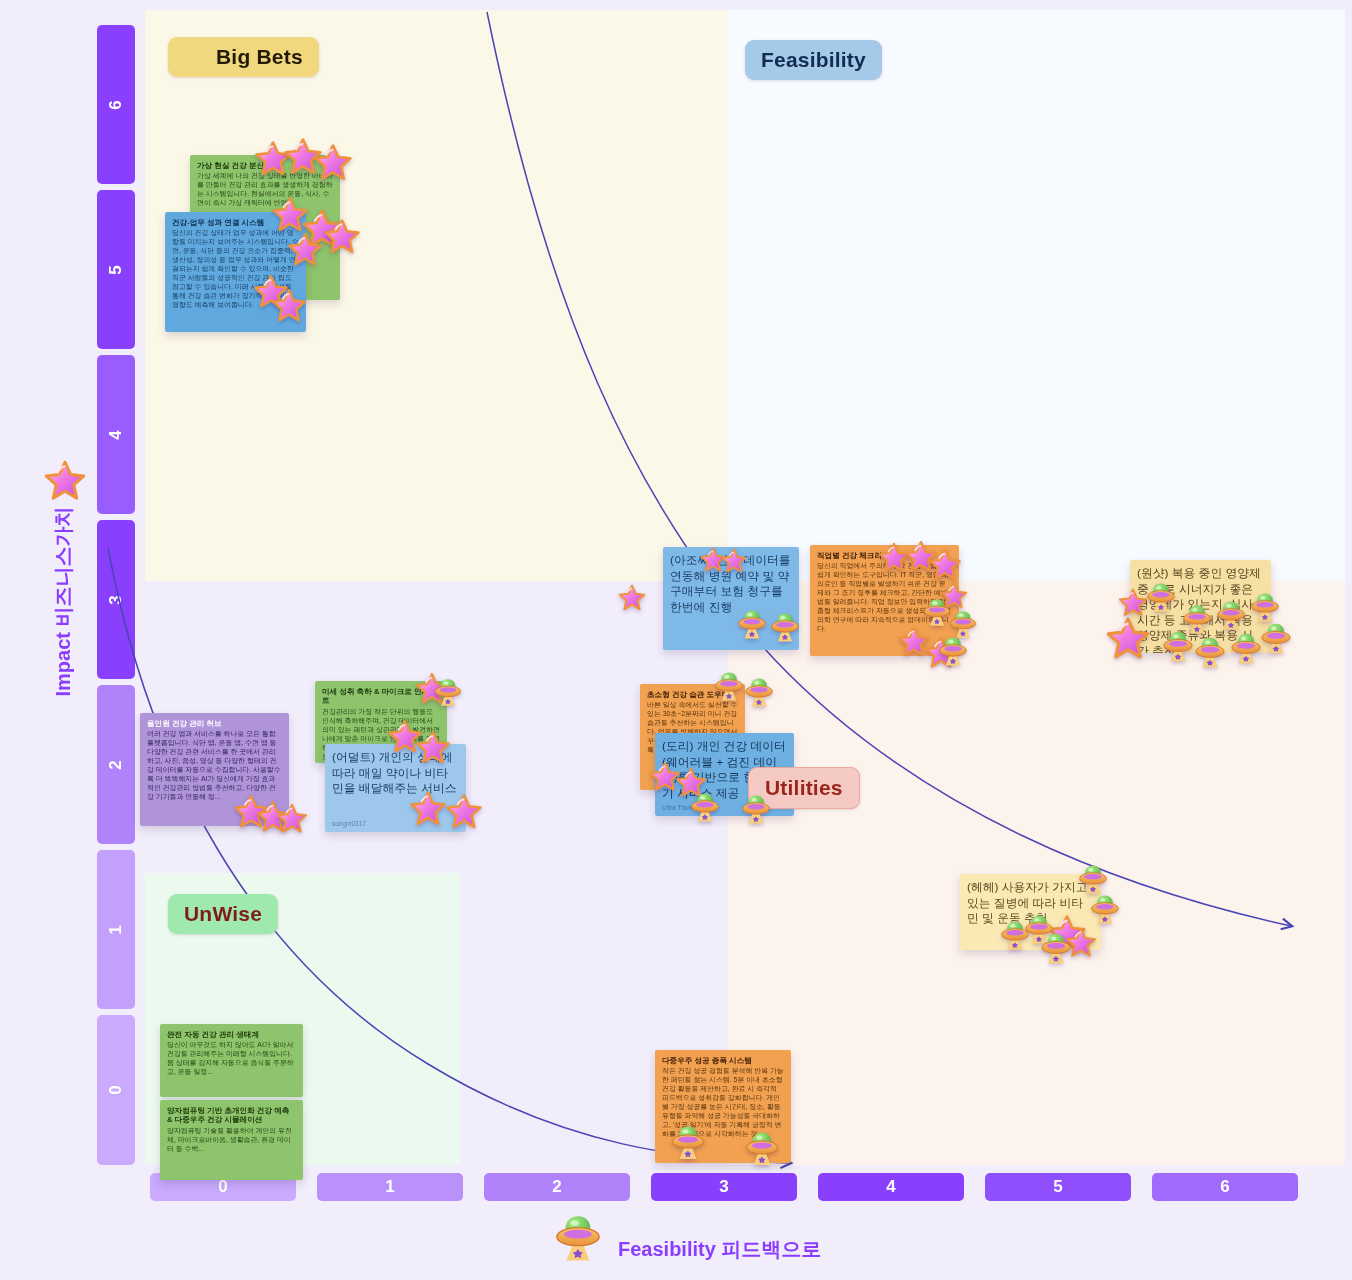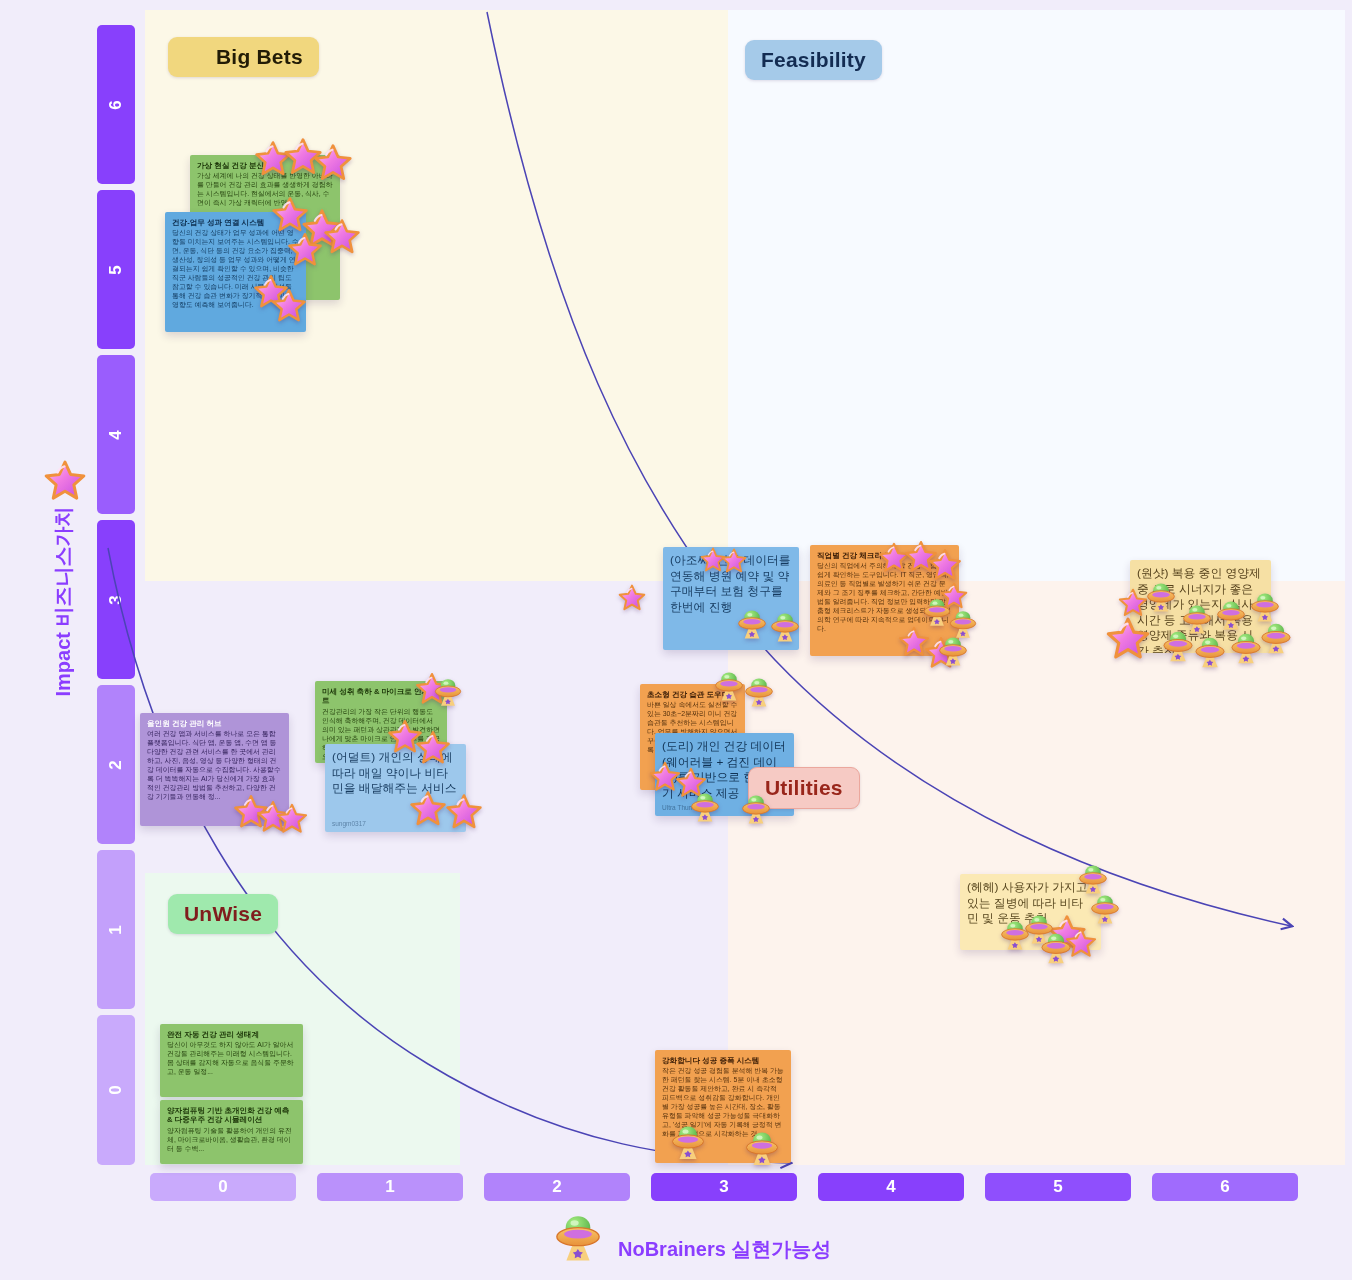--- a/index.html
+++ b/index.html
@@ -120,21 +120,21 @@
       <svg viewBox="0 0 44 44">
         <path d="M13.5 40 30.5 40 26 28.5 18 28.5Z" fill="#f8cf7d"></path>
         <path d="M21.9 31.5l1.3 2.1 2.4.5-1.7 1.8.3 2.4-2.3-1.1-2.3 1.1.3-2.4-1.7-1.8 2.4-.5z" fill="#8a4fd0"></path>
         <ellipse cx="22" cy="15.5" rx="9" ry="8" fill="url(#grad-dome)"></ellipse>
         <ellipse cx="22" cy="22.5" rx="15.5" ry="6.6" fill="url(#grad-saucer)" stroke="#d8762b" stroke-width="1"></ellipse>
         <ellipse cx="22" cy="20.6" rx="10.2" ry="3.2" fill="#cf6fe0"></ellipse>
         <ellipse cx="19.5" cy="12.5" rx="3" ry="2" fill="#d8f7c8" opacity=".85"></ellipse>
       </svg>
     </div>
   <div id="x-title">
-    <span class="axis-title" style="color: rgb(139, 61, 255);">NoBrainers 실현가능성</span>
+    <span class="axis-title" style="color: rgb(139, 61, 255);">Feasibility 피드백으로</span>
   </div>
 
   <div class="pill" id="label-big_bets" style="background: rgb(241, 215, 126); color: rgb(34, 28, 6); padding-left: 48px;">Big Bets</div>
   <div class="pill" id="label-nobrainers" style="background: rgb(165, 202, 233); color: rgb(19, 44, 82);">Feasibility</div>
   <div class="pill" id="label-unwise" style="background: rgb(159, 233, 173); color: #7f1d1d;">UnWise</div>
   <div class="pill" id="label-utilities" style="background: rgb(246, 202, 196); color: rgb(153, 38, 27); border: 1px solid rgb(235, 167, 157);">Utilities</div>
 
   <div id="notes-layer">
       <div class="note dense" style="left: 190px; top: 155px; width: 150px; height: 145px; background: rgb(141, 196, 108); color: rgb(38, 67, 14); z-index: 10;">
         <div class="note-title" style="color: rgb(28, 54, 8);">가상 현실 건강 분신</div>
@@ -174,26 +174,26 @@
       <div class="note big" style="left: 1130px; top: 560px; width: 141px; height: 93px; background: rgb(246, 224, 164); color: rgb(85, 65, 27); z-index: 19;">
         <div class="note-body">(원샷) 복용 중인 영양제 중 서로 시너지가 좋은 영양제가 있는지, 식사시간 등 고려해서 복용 영양제 종류와 복용 시간 추천</div>
       </div>
       <div class="note big" style="left: 960px; top: 874px; width: 141px; height: 76px; background: rgb(251, 233, 180); color: rgb(87, 70, 30); z-index: 20;">
         <div class="note-body">(헤헤) 사용자가 가지고 있는 질병에 따라 비타민 및 운동 추천</div>
       </div>
       <div class="note dense" style="left: 160px; top: 1024px; width: 143px; height: 73px; background: rgb(141, 196, 108); color: rgb(38, 67, 14); z-index: 21;">
         <div class="note-title" style="color: rgb(28, 54, 8);">완전 자동 건강 관리 생태계</div>
         <div class="note-body">당신이 아무것도 하지 않아도 AI가 알아서 건강을 관리해주는 미래형 시스템입니다. 몸 상태를 감지해 자동으로 음식을 주문하고, 운동 일정...</div>
       </div>
-      <div class="note dense" style="left: 160px; top: 1100px; width: 143px; height: 64px; background: rgb(141, 196, 108); color: rgb(38, 67, 14); z-index: 22;">
+      <div class="note dense" style="left: 160px; top: 1100px; width: 143px; height: 80px; background: rgb(141, 196, 108); color: rgb(38, 67, 14); z-index: 22;">
         <div class="note-title" style="color: rgb(28, 54, 8);">양자컴퓨팅 기반 초개인화 건강 예측 &amp; 다중우주 건강 시뮬레이션</div>
         <div class="note-body">양자컴퓨팅 기술을 활용하여 개인의 유전체, 마이크로바이옴, 생활습관, 환경 데이터 등 수백...</div>
       </div>
       <div class="note dense" style="left: 655px; top: 1050px; width: 136px; height: 113px; background: rgb(242, 161, 80); color: rgb(84, 48, 12); z-index: 23;">
-        <div class="note-title" style="color: rgb(63, 32, 8);">강화합니다 성공 증폭 시스템</div>
+        <div class="note-title" style="color: rgb(63, 32, 8);">다중우주 성공 증폭 시스템</div>
         <div class="note-body">작은 건강 성공 경험을 분석해 반복 가능한 패턴을 찾는 시스템. 5분 이내 초소형 건강 활동을 제안하고, 완료 시 즉각적 피드백으로 성취감을 강화합니다. 개인별 가장 성공률 높은 시간대, 장소, 활동 유형을 파악해 성공 가능성을 극대화하고, '성공 일기'에 자동 기록해 긍정적 변화를 지속적으로 시각화하는 것...</div>
       </div>
     </div>
   <div id="stickers-layer">
       <div class="sticker" style="left: 253px; top: 139px; width: 40px; height: 40px;">
         <svg viewBox="0 0 40 40">
           <path d="M20 3.5 24.9 14.3 36.4 15.6 27.7 23.4 30.2 34.9 20 28.9 9.8 34.9 12.3 23.4 3.6 15.6 15.1 14.3Z" fill="url(#grad-star)" stroke="#f0913c" stroke-width="2.6" stroke-linejoin="round"></path>
           <path d="M13.5 12.5C15 9.5 17.5 7.8 19.5 7.3" stroke="#ffe2f6" stroke-width="2" fill="none" stroke-linecap="round" opacity=".9"></path>
         </svg>
       </div>

